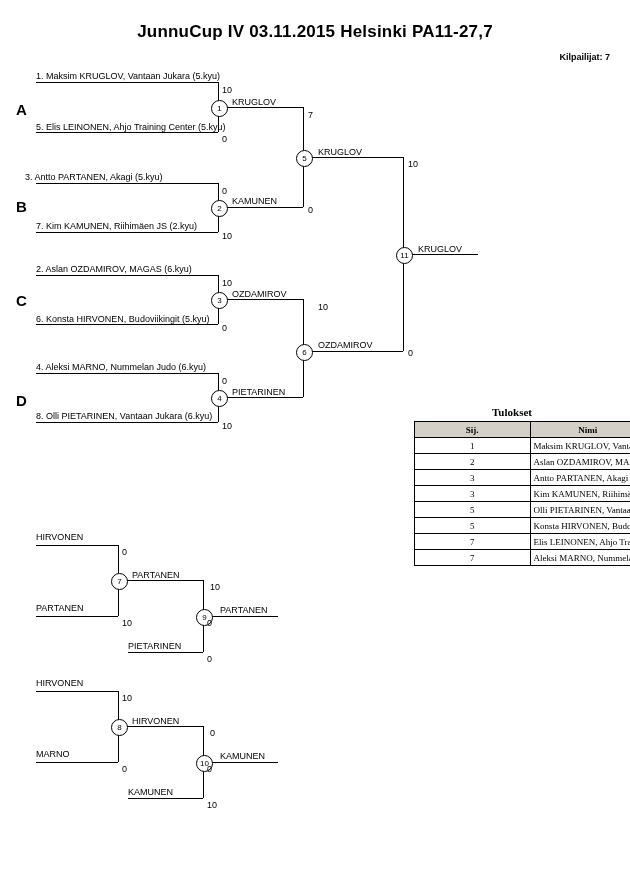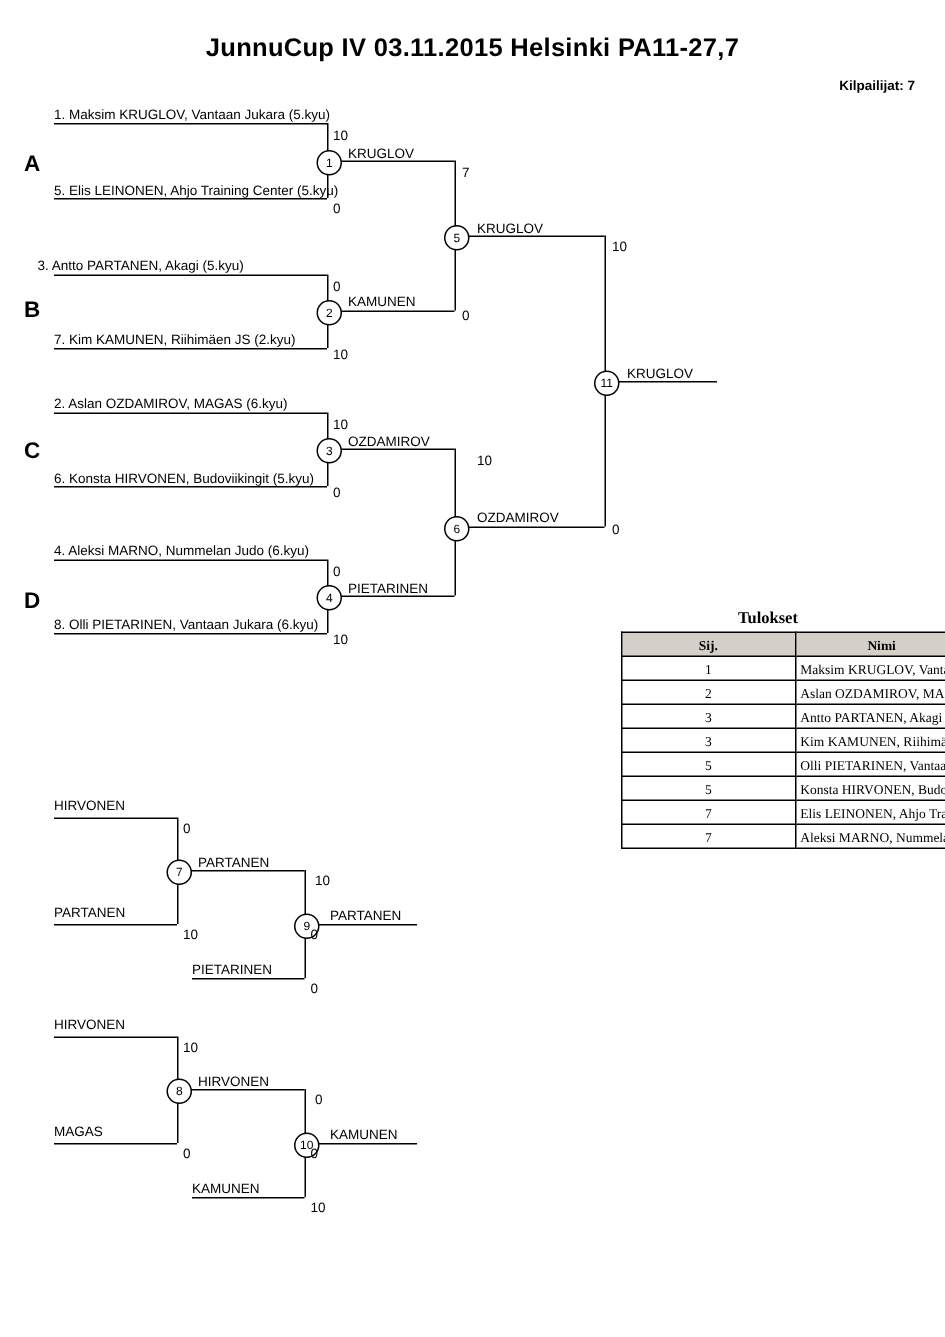--- a/index.html
+++ b/index.html
@@ -212,21 +212,21 @@
 
   <div class="node" style="left:111px; top:573px;">7</div>
   <div class="lbl" style="left:132px; top:570px;">PARTANEN</div>
   <div class="lbl" style="left:210px; top:582px;">10</div>
 
   <div class="node" style="left:196px; top:609px;">9</div>
   <div class="lbl" style="left:220px; top:605px;">PARTANEN</div>
   <div class="lbl" style="left:207px; top:618px;">0</div>
 
   <div class="lbl" style="left:36px; top:678px;">HIRVONEN</div>
-  <div class="lbl" style="left:36px; top:749px;">MAGAS</div>
+  <div class="lbl" style="left:36px; top:749px;">MARNO</div>
   <div class="lbl" style="left:128px; top:787px;">KAMUNEN</div>
 
   <div class="hline" style="left:36px; top:691px; width:82px;"></div>
   <div class="hline" style="left:36px; top:762px; width:82px;"></div>
   <div class="vline" style="left:118px; top:691px; height:71px;"></div>
   <div class="hline" style="left:118px; top:726px; width:85px;"></div>
   <div class="hline" style="left:128px; top:798px; width:75px;"></div>
   <div class="vline" style="left:203px; top:726px; height:72px;"></div>
   <div class="hline" style="left:203px; top:762px; width:75px;"></div>
 

